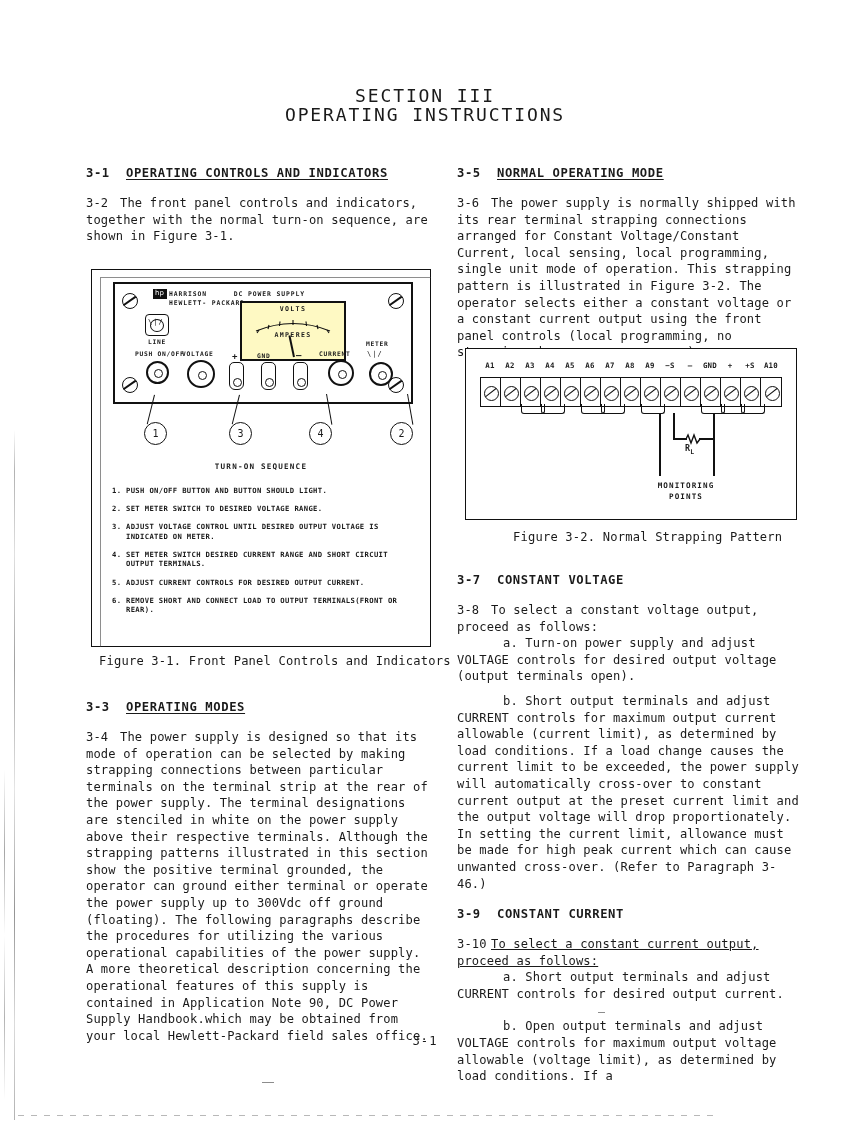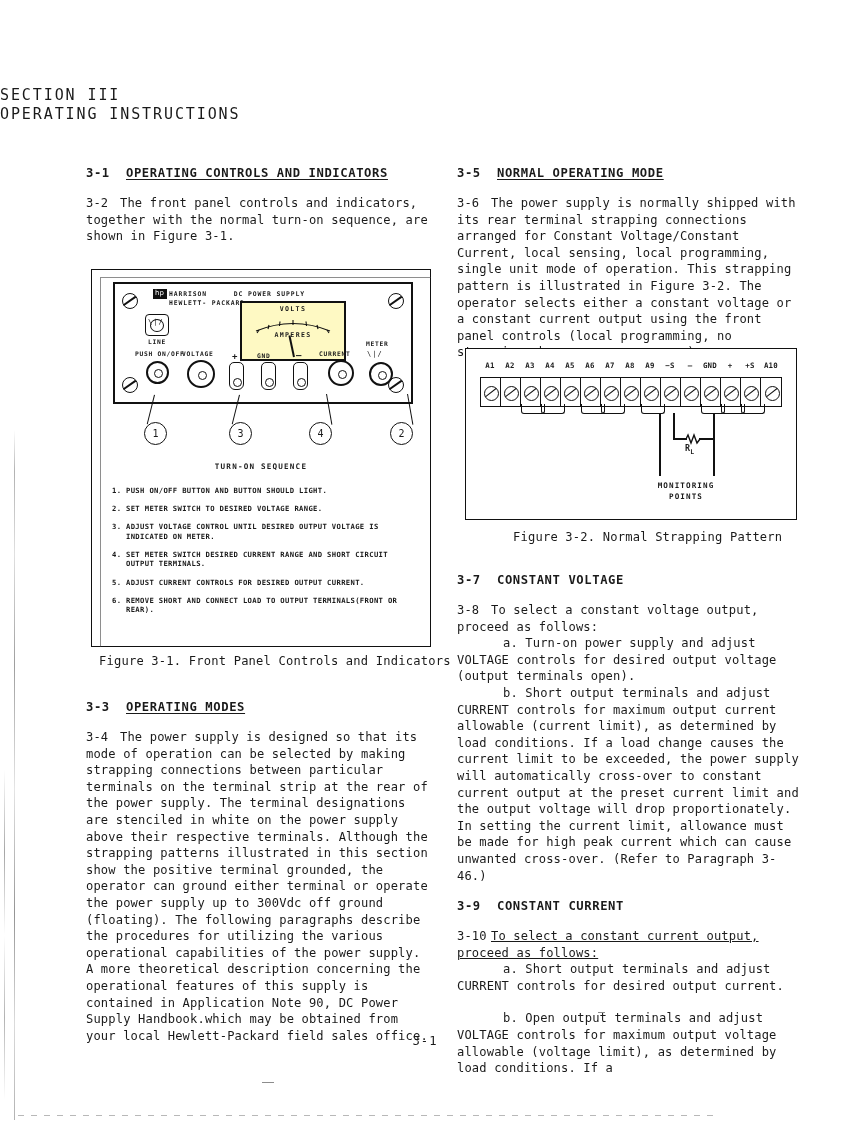--- a/index.html
+++ b/index.html
@@ -17,22 +17,22 @@
   
   .scan-edge-left{position:absolute;left:14px;top:430px;width:1px;height:690px;
     background:linear-gradient(to bottom,rgba(0,0,0,0) 0%,rgba(0,0,0,.30) 6%,rgba(0,0,0,.12) 18%,rgba(0,0,0,.38) 34%,rgba(0,0,0,.10) 52%,rgba(0,0,0,.42) 70%,rgba(0,0,0,.14) 86%,rgba(0,0,0,.30) 100%);}
   .scan-edge-left2{position:absolute;left:4px;top:770px;width:1px;height:330px;
     background:linear-gradient(to bottom,rgba(0,0,0,0),rgba(0,0,0,.35),rgba(0,0,0,0),rgba(0,0,0,.30),rgba(0,0,0,0));}
   .scan-edge-bottom{position:absolute;left:18px;bottom:6px;width:700px;height:1px;
     background:repeating-linear-gradient(to right,rgba(0,0,0,.28) 0 6px,rgba(0,0,0,0) 6px 13px);}
   .speck{position:absolute;background:rgba(0,0,0,.45);}
 
   
-  .doc-head{position:absolute;left:0;right:0;top:86px;
-    font-size:15px;letter-spacing:1.9px;line-height:19px;}
+  .doc-head{position:absolute;left:0;right:0;top:86px;text-align:center;
+    font-size:18px;letter-spacing:1.9px;line-height:19px;}
   .doc-head div{white-space:pre;}
 
   
   .col{position:absolute;top:166px;width:348px;}
   .col-left{left:86px;}
   .col-right{left:457px;}
 
   .sec-head{font-size:12.2px;letter-spacing:.6px;margin:0 0 15px 0;white-space:nowrap;}
   .sec-head .num{display:inline-block;width:40px;}
   .sec-head .ttl{text-decoration:underline;text-underline-offset:2px;}
@@ -320,21 +320,21 @@
 
   <div class="fig-cap" style="left:513px;top:530px;">Figure 3-2.  Normal Strapping Pattern</div>
 
   <div class="col col-right" style="top:573px;">
     <h2 class="sec-head nounder" style="margin-bottom:15px;">
       <span class="num">3-7</span><span class="ttl">CONSTANT VOLTAGE</span>
     </h2>
     <p class="para" style="margin-bottom:0;">
       <span class="num">3-8</span><span>To select a constant voltage output, proceed as follows:</span>
     </p>
-    <p class="para" style="margin-bottom:0;text-indent:46px;">a.   Turn-on power supply and adjust VOLTAGE controls for desired output voltage (output terminals open).</p>
+    <p class="para" style="margin-bottom:8px;text-indent:46px;">a.   Turn-on power supply and adjust VOLTAGE controls for desired output voltage (output terminals open).</p>
     <p class="para" style="margin-bottom:15px;text-indent:46px;">b.   Short output terminals and adjust CURRENT controls for maximum output current allowable (current limit), as determined by load conditions. If a load change causes the current limit to be exceeded, the power supply will automatically cross-over to constant current output at the preset current limit and the output voltage will drop proportionately.   In setting the current limit, allowance must be made for high peak current which can cause unwanted cross-over.  (Refer to Paragraph 3-46.)</p>
 
     <h2 class="sec-head nounder">
       <span class="num">3-9</span><span class="ttl">CONSTANT CURRENT</span>
     </h2>
     <p class="para" style="margin-bottom:0;text-decoration:underline;">
       <span class="num">3-10</span><span>To select a constant current output, proceed as follows:</span>
     </p>
     <p class="para" style="margin-bottom:16px;text-indent:46px;">a.   Short output terminals and adjust CURRENT controls for desired output current.</p>
     <p class="para" style="margin-bottom:0;text-indent:46px;">b.   Open output terminals and adjust VOLTAGE controls for maximum output voltage allowable (voltage limit), as determined by load conditions.  If a</p>

